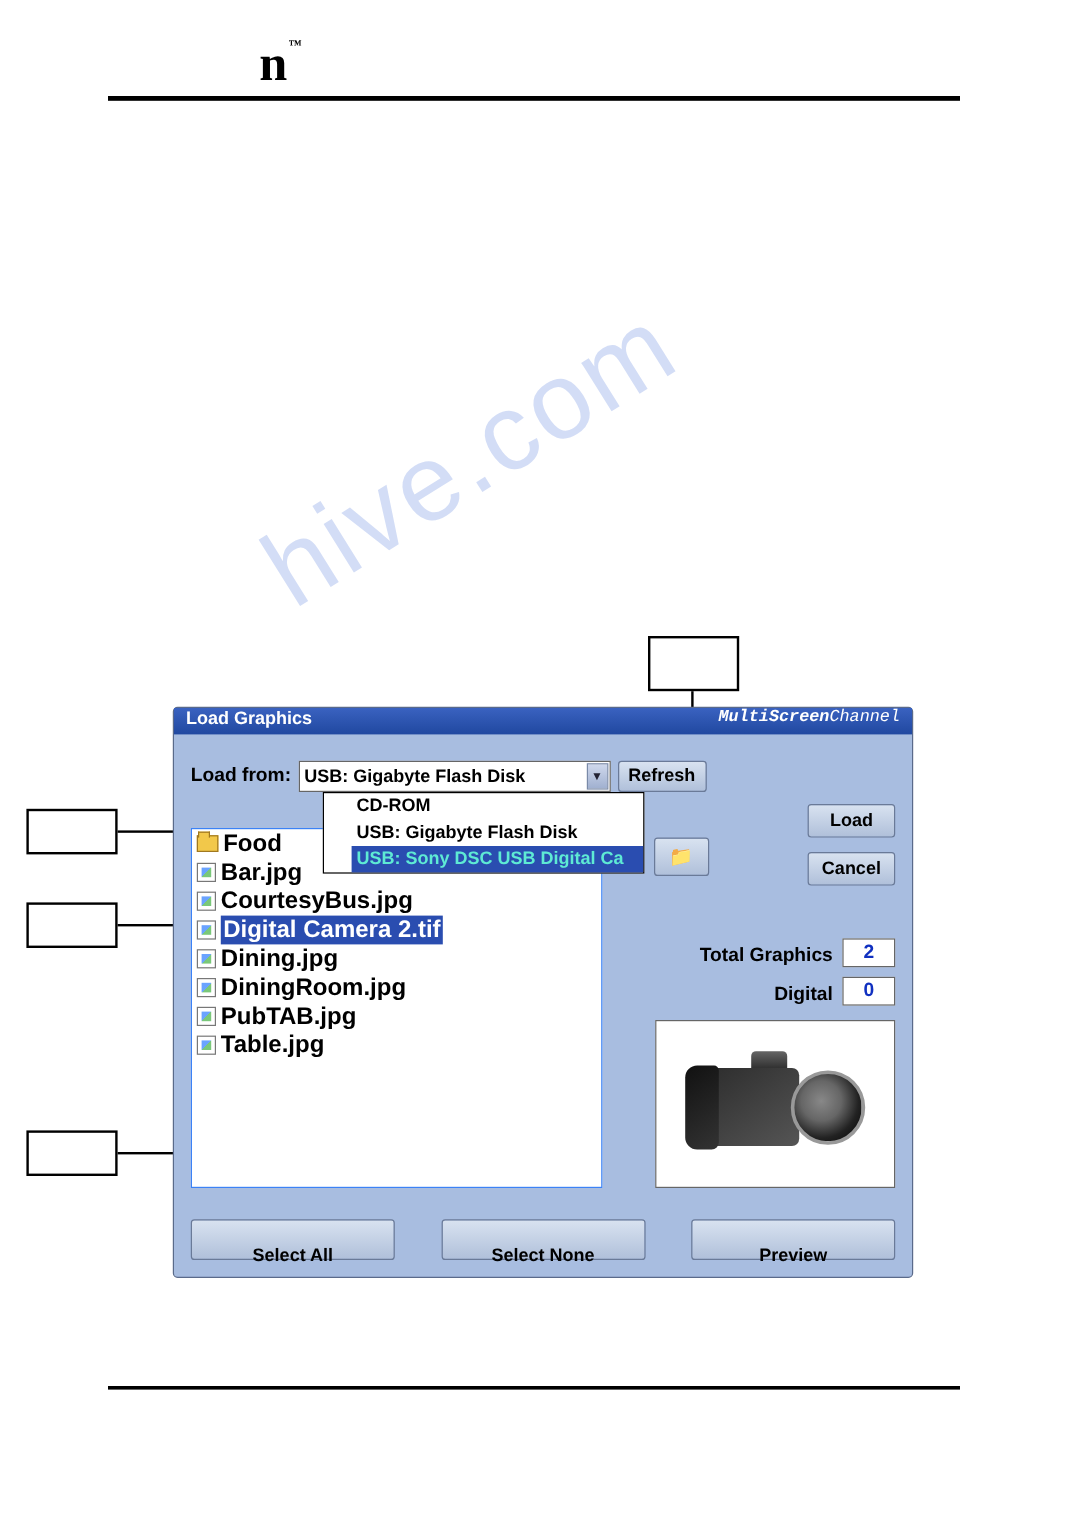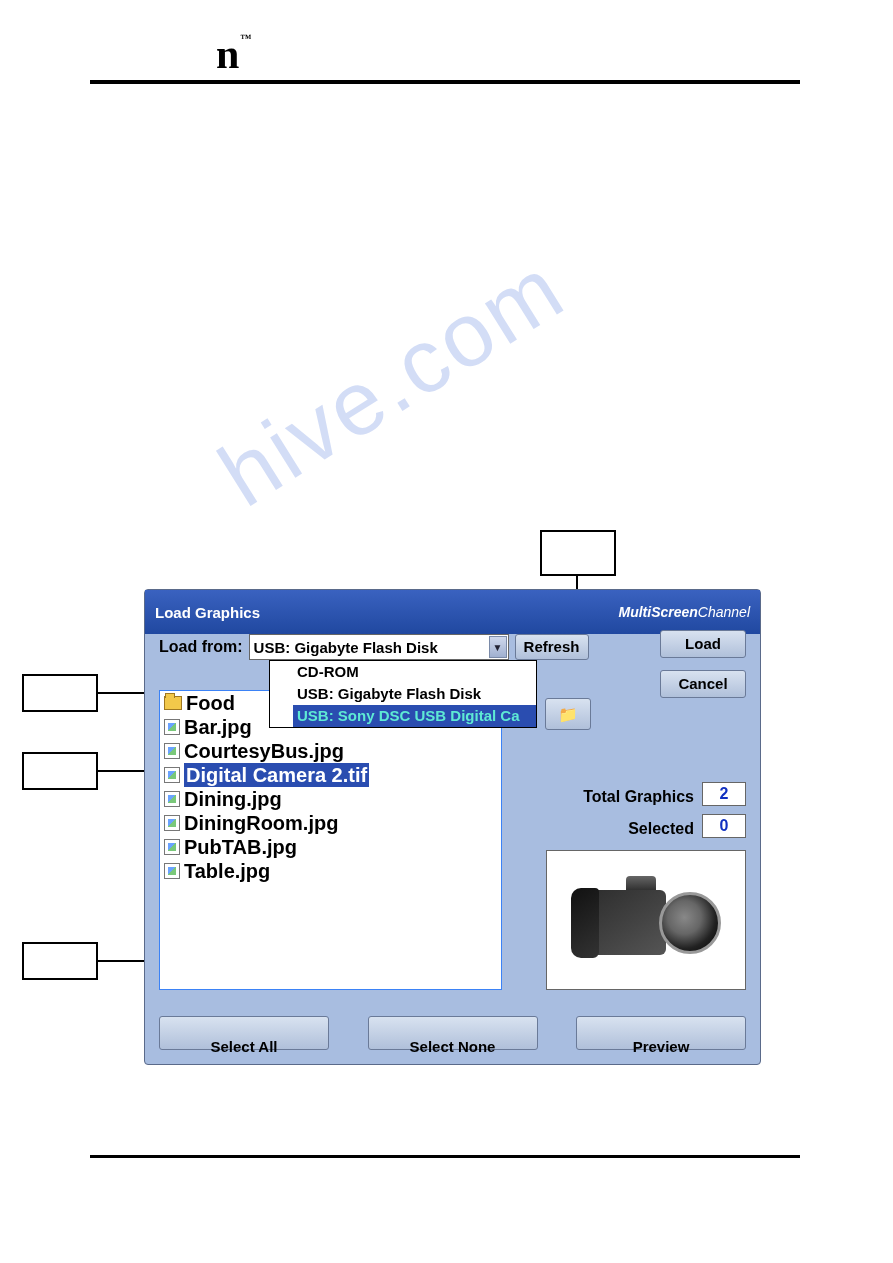--- a/index.html
+++ b/index.html
@@ -63,31 +63,31 @@
     position: absolute;
     top: 589px;
     left: 144px;
     width: 617px;
     height: 476px;
     background: #a8bde0;
     border: 1px solid #5a6a8a;
     border-radius: 4px;
   }
   .titlebar {
-    height: 44px;
+    height: 22px;
     background: linear-gradient(to bottom, #3a62c0, #2048a0);
     color: #fff;
     display: flex;
-    align-items: center;
+    align-items: flex-start;
     justify-content: space-between;
     padding: 0 10px;
     font-size: 15px;
     font-weight: bold;
   }
-  .titlebar .brand { font-weight: normal; font-size: 14px; font-family: Liberation Sans, sans-serif; font-style: italic; }
+  .titlebar .brand { font-weight: normal; font-size: 14px; font-family: Liberation Mono, monospace; font-style: italic; }
   .titlebar .brand b { font-weight: bold; font-style: italic; }
 
   .row1 {
     position: absolute;
     top: 44px;
     left: 14px;
     right: 12px;
     display: flex;
     align-items: center;
     gap: 6px;
@@ -142,24 +142,25 @@
     font-size: 15px;
     text-align: center;
     cursor: pointer;
     padding: 3px 10px;
     color: #000;
   }
   .btn-refresh { width: 74px; height: 26px; padding:0; line-height:24px; }
   .btn-load, .btn-cancel {
     position: absolute;
     right: 14px;
-    width: 86px;
+    width: 73px;
     height: 28px;
     line-height: 26px;
     padding: 0;
+    margin-top: 40px;
   }
   .btn-load { top: 40px; }
   .btn-cancel { top: 80px; }
 
   .folder-up {
     position: absolute;
     top: 108px;
     left: 400px;
     width: 46px;
     height: 32px;
@@ -410,21 +411,21 @@
         <span class="txt">Table.jpg</span>
       </div>
     </div>
 
     <div class="stats">
       <div class="statrow">
         <span>Total Graphics</span>
         <span class="stat-box">2</span>
       </div>
       <div class="statrow">
-        <span>Selected</span>
+        <span>Digital</span>
         <span class="stat-box">0</span>
       </div>
     </div>
 
     <div class="preview-pane">
       <div class="camera">
         <div class="flash"></div>
         <div class="body"></div>
         <div class="grip"></div>
         <div class="lens"></div>

